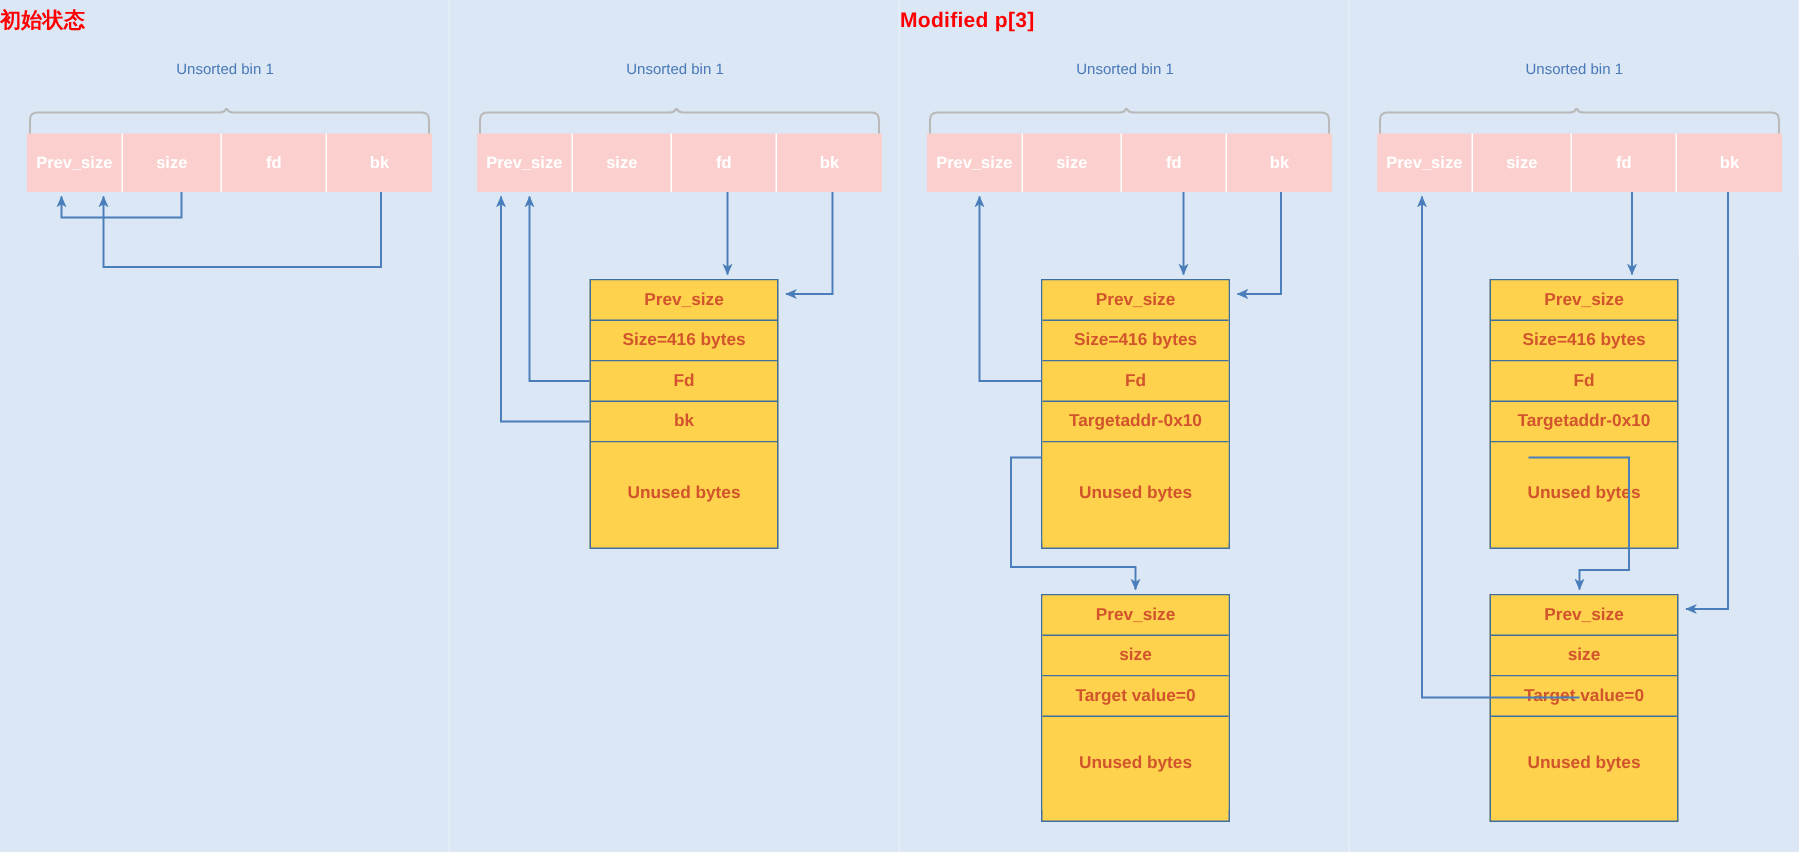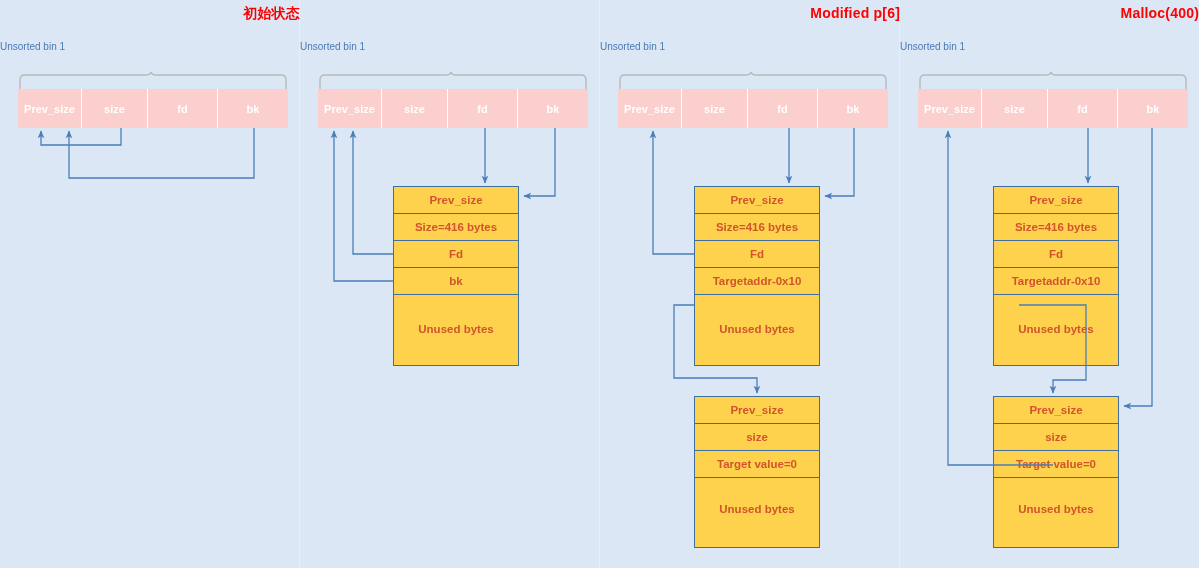--- a/index.html
+++ b/index.html
@@ -19,26 +19,26 @@
   svg.wires{position:absolute;left:0;top:0;width:1199px;height:568px;pointer-events:none;}
 
   .panel{position:absolute;top:0;height:568px;}
   .p1{left:0;width:300px;}
   .p2{left:300px;width:300px;}
   .p3{left:600px;width:300px;}
   .p4{left:900px;width:299px;}
 
   .title{
     position:absolute;top:5px;left:0;width:100%;
-    text-align:right;color:#ff0000;font-weight:bold;font-size:14px;
+    text-align:left;color:#ff0000;font-weight:bold;font-size:14px;
     letter-spacing:.2px;
   }
   .binlabel{
     position:absolute;top:41px;left:0;width:100%;
-    color:#4a79b8;font-size:10px;
+    text-align:center;color:#4a79b8;font-size:10px;
   }
   .brace{
     position:absolute;left:18px;width:270px;top:72px;height:20px;
   }
 
   
   .binrow{
     position:absolute;left:18px;top:89px;width:270px;height:39px;
     display:flex;
   }
@@ -112,21 +112,21 @@
     <div class="chunk" style="left:93px;top:186px;width:126px;height:180px;">
       <div class="crow">Prev_size</div>
       <div class="crow">Size=416 bytes</div>
       <div class="crow">Fd</div>
       <div class="crow">bk</div>
       <div class="crow tall">Unused bytes</div>
     </div>
   </div>
 
   <div class="panel p3">
-    <div class="title">Modified p[6]</div>
+    <div class="title">Modified p[3]</div>
     <div class="binlabel">Unsorted bin 1</div>
     <svg class="brace" viewBox="0 0 270 20" preserveAspectRatio="none">
       <path d="M2,20 L2,8 Q2,3 7,3 L128,3 Q133,3 133,-1 Q133,3 138,3 L263,3 Q268,3 268,8 L268,20" fill="none" stroke="#b9b9b9" stroke-width="1.4"></path>
     </svg>
     <div class="binrow">
       <div class="bincell w-prev">Prev_size</div>
       <div class="bincell w-size">size</div>
       <div class="bincell w-fd">fd</div>
       <div class="bincell w-bk">bk</div>
     </div>
@@ -141,21 +141,20 @@
 
     <div class="chunk" style="left:94px;top:396px;width:126px;height:152px;">
       <div class="crow">Prev_size</div>
       <div class="crow">size</div>
       <div class="crow">Target value=0</div>
       <div class="crow tall2">Unused bytes</div>
     </div>
   </div>
 
   <div class="panel p4">
-    <div class="title">Malloc(400)</div>
     <div class="binlabel">Unsorted bin 1</div>
     <svg class="brace" viewBox="0 0 270 20" preserveAspectRatio="none">
       <path d="M2,20 L2,8 Q2,3 7,3 L128,3 Q133,3 133,-1 Q133,3 138,3 L263,3 Q268,3 268,8 L268,20" fill="none" stroke="#b9b9b9" stroke-width="1.4"></path>
     </svg>
     <div class="binrow">
       <div class="bincell w-prev">Prev_size</div>
       <div class="bincell w-size">size</div>
       <div class="bincell w-fd">fd</div>
       <div class="bincell w-bk">bk</div>
     </div>

